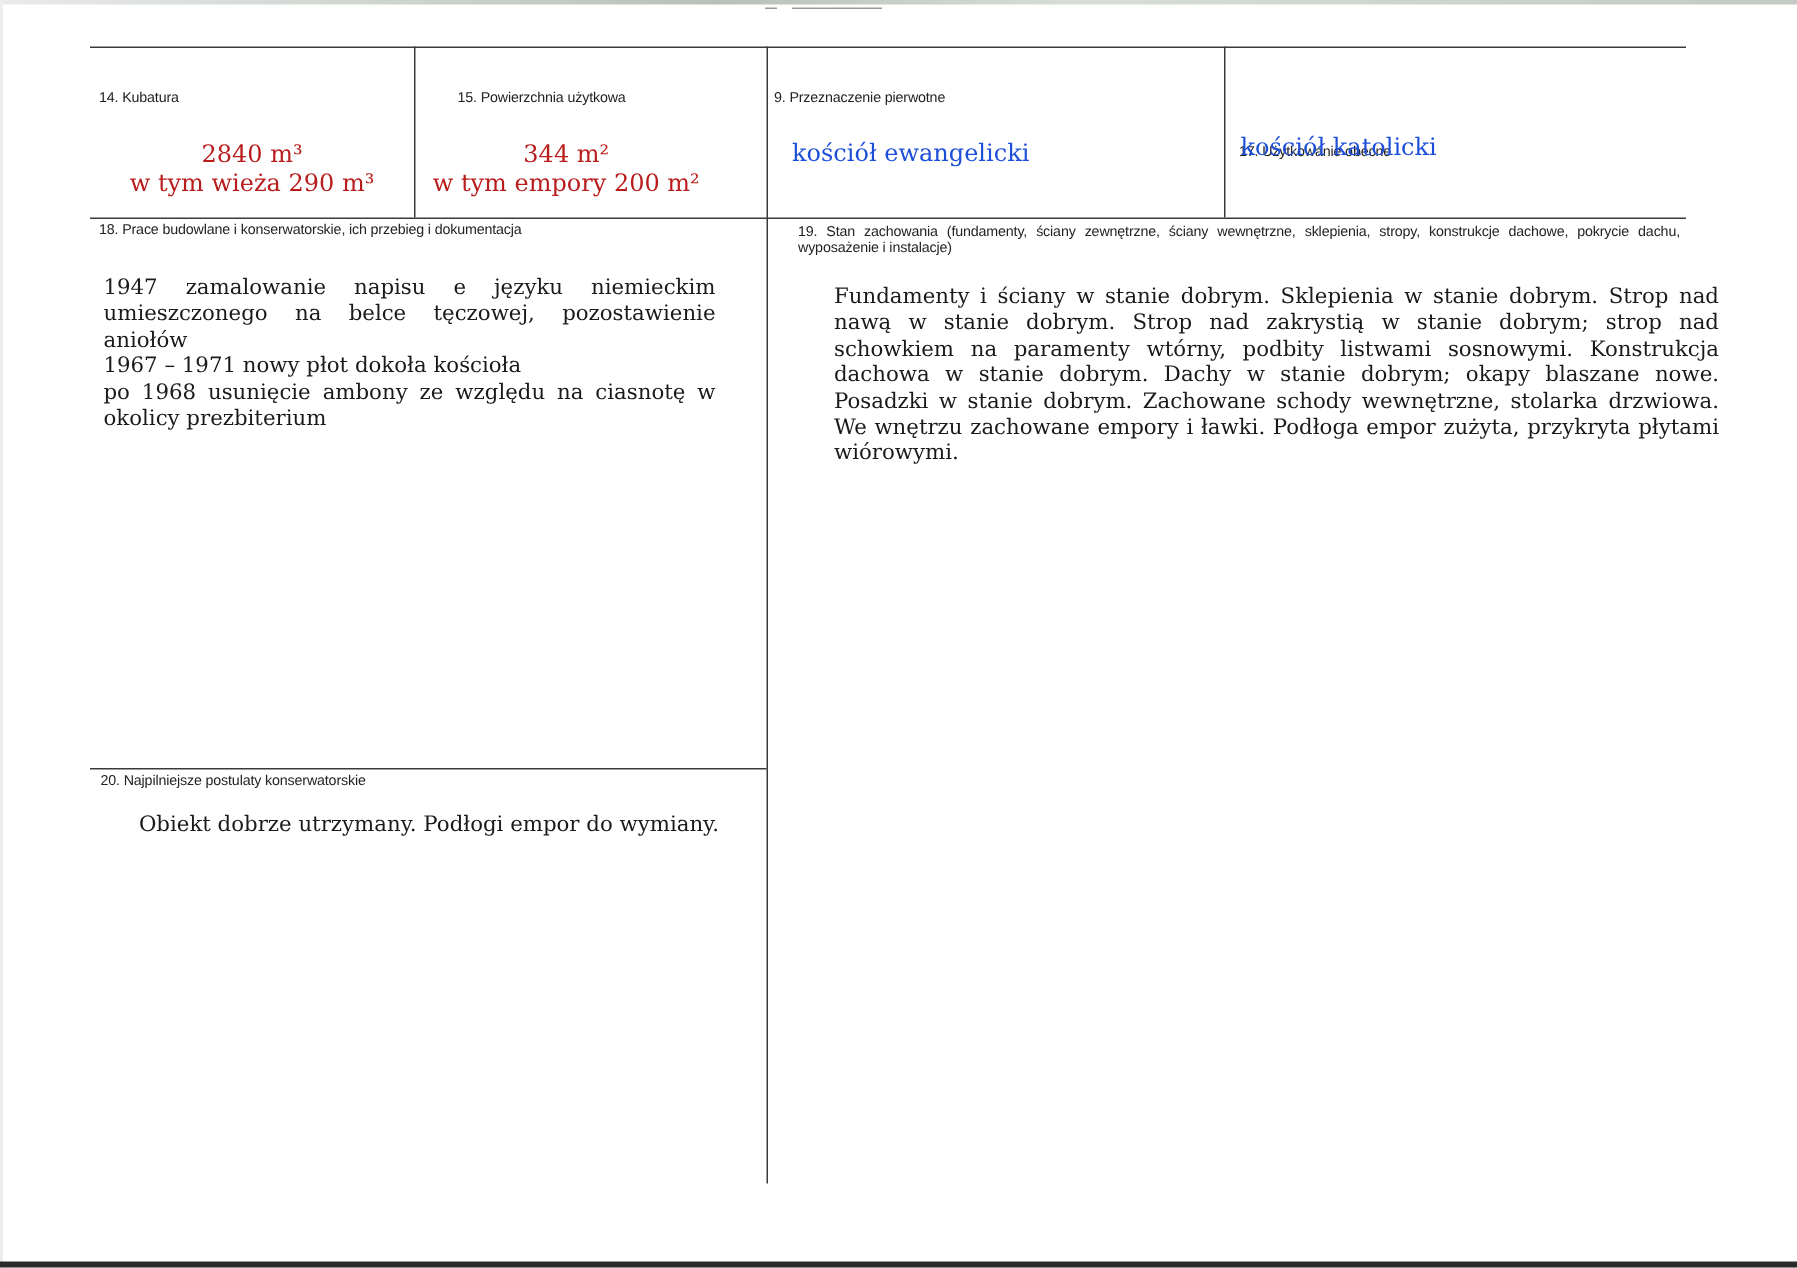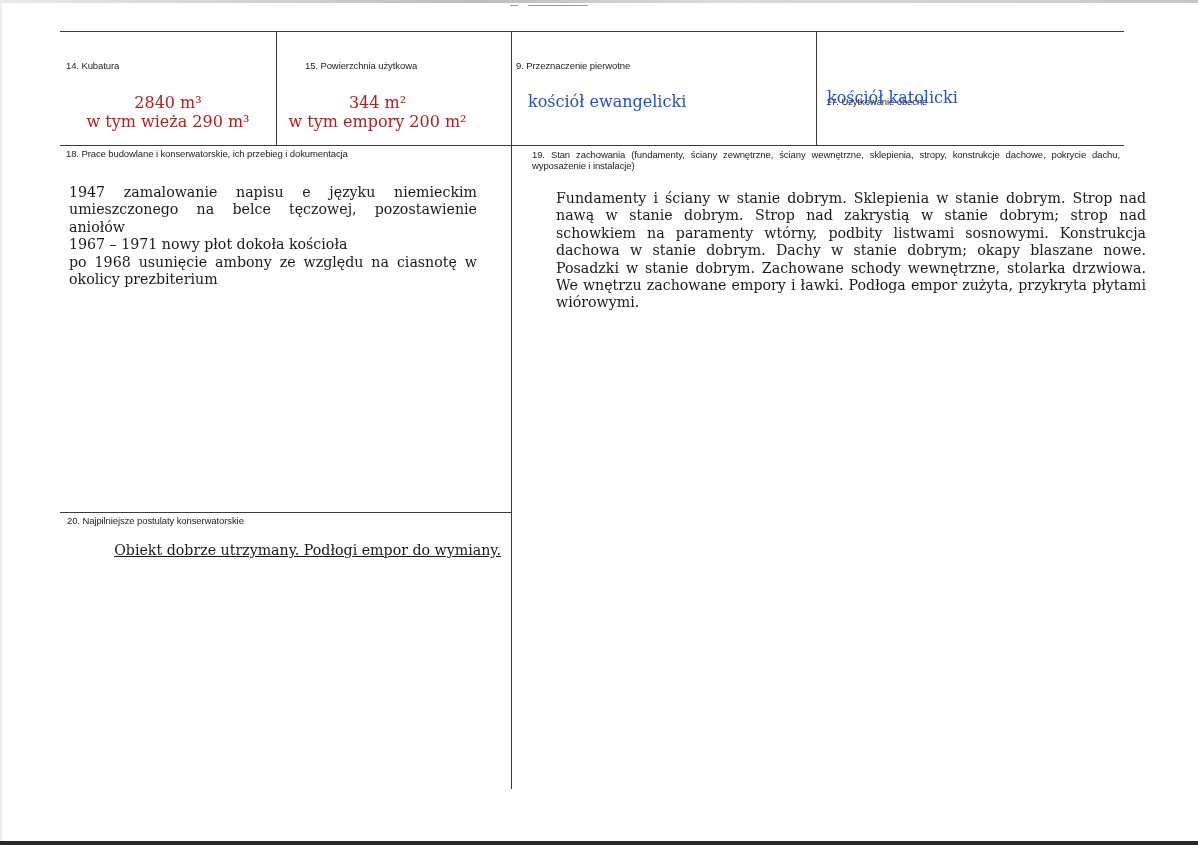--- a/index.html
+++ b/index.html
@@ -127,14 +127,14 @@
 
 <div>
   <div class="label" style="left:532px; top:149px; width:588px; text-align:justify; line-height:11px;">19. Stan zachowania (fundamenty, ściany zewnętrzne, ściany wewnętrzne, sklepienia, stropy, konstrukcje dachowe, pokrycie dachu, wyposażenie i instalacje)</div>
   <div class="body-text" style="left:556px; top:190px; width:590px;">
     <span class="entry">Fundamenty i ściany w stanie dobrym. Sklepienia w stanie dobrym. Strop nad nawą w stanie dobrym. Strop nad zakrystią w stanie dobrym; strop nad schowkiem na paramenty wtórny, podbity listwami sosnowymi. Konstrukcja dachowa w stanie dobrym. Dachy w stanie dobrym; okapy blaszane nowe. Posadzki w stanie dobrym. Zachowane schody wewnętrzne, stolarka drzwiowa. We wnętrzu zachowane empory i ławki. Podłoga empor zużyta, przykryta płytami wiórowymi.</span>
   </div>
 </div>
 
 <div>
   <div class="label" style="left:67px; top:515px;">20. Najpilniejsze postulaty konserwatorskie</div>
-  <div class="body-text" style="left:71px; top:542px; width:430px; text-align:right;text-decoration:underline;">Obiekt dobrze utrzymany. Podłogi empor do wymiany.</div>
+  <div class="body-text" style="left:71px; top:542px; width:430px; text-align:center;">Obiekt dobrze utrzymany. Podłogi empor do wymiany.</div>
 </div>
 
 </body></html>

